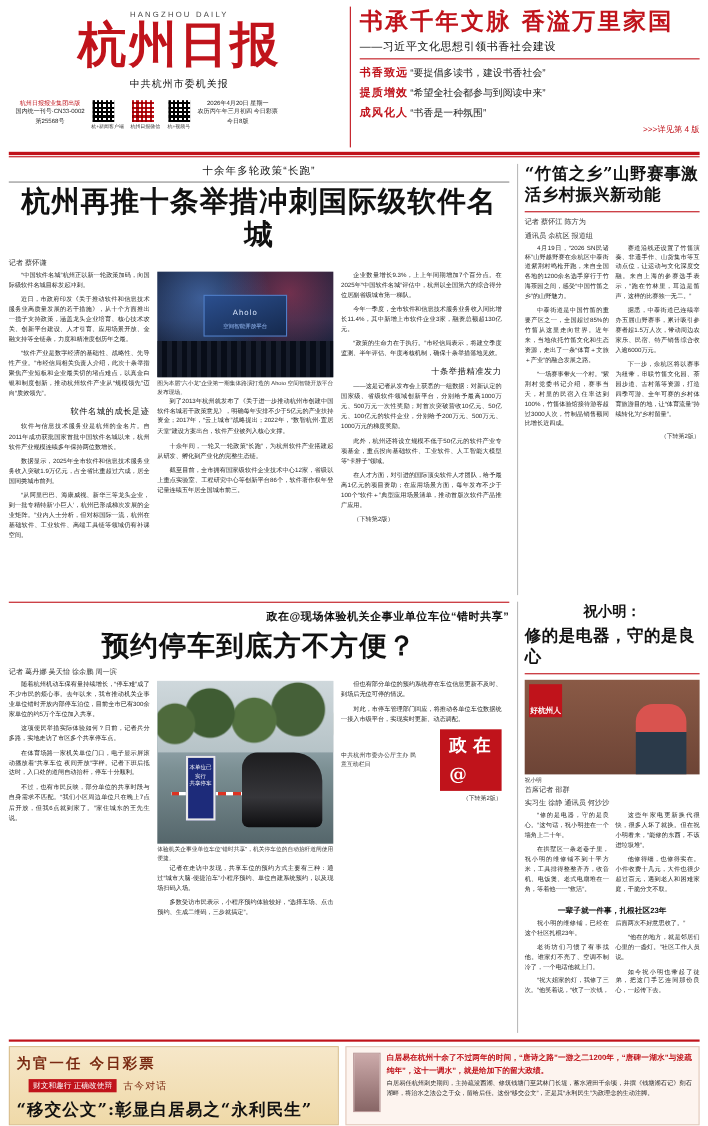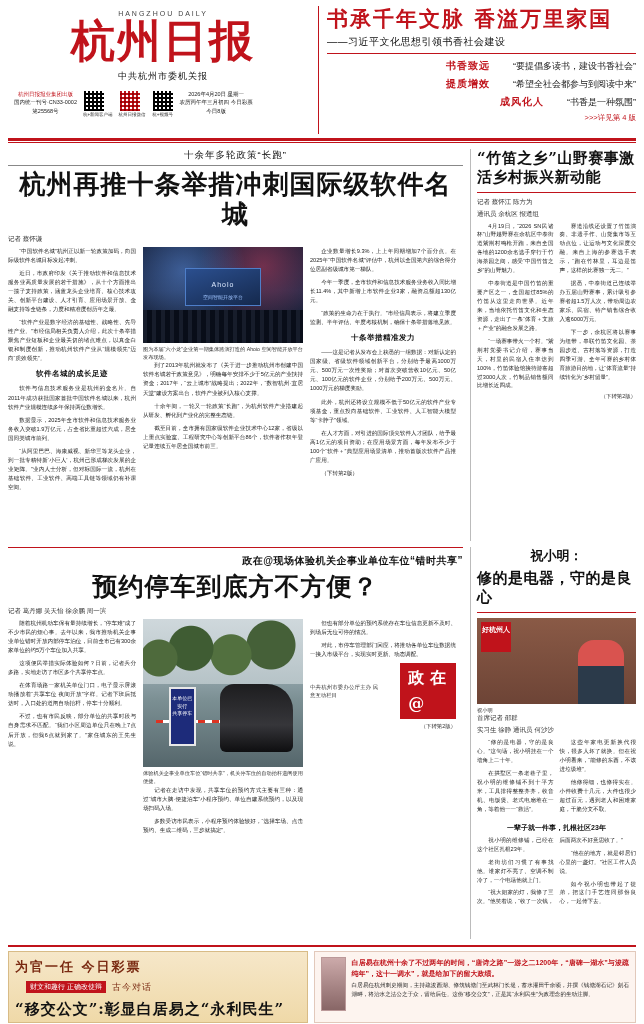--- a/index.html
+++ b/index.html
@@ -103,24 +103,23 @@
     color: #111;
     margin-top: 4px;
     letter-spacing: 0.5px;
     border-bottom: 1px solid #c0131b;
     padding-bottom: 4px;
   }
   .banner-rows { margin-top: 5px; }
   .banner-row {
     display: flex;
     align-items: center;
-    gap: 23px;
+    gap: 2px;
     font-size: 10px;
     margin-bottom: 4px;
-    justify-content: flex-end;
   }
   .banner-row .k {
     color: #c0131b;
     font-weight: bold;
     font-family: "DejaVu Serif", serif;
     letter-spacing: 1px;
     white-space: nowrap;
   }
   .banner-row .v { color: #222; font-size: 9px; }
   .banner-more {
@@ -160,23 +159,23 @@
     line-height: 1.15;
     color: #111;
     margin-bottom: 5px;
   }
   .byline { font-size: 6.5px; color: #333; margin-bottom: 3px; }
 
   .cols3 { display: flex; gap: 7px; }
   .col { font-size: 5.6px; line-height: 1.62; color: #222; text-align: justify; }
   .col p { margin: 0 0 4px; text-indent: 2em; }
   .subhead {
-    font-weight: bold;
+    font-weight: normal;
     font-size: 7.5px;
-    text-align: center;
+    text-align: right;
     margin: 5px 0 4px;
     color: #111;
     letter-spacing: 0.5px;
   }
   .col-a { width: 128px; }
   .col-b { width: 160px; }
   .col-c { width: 146px; }
 
   .photo {
     width: 100%;
@@ -304,21 +303,21 @@
   }
   .b2r-photo {
     height: 86px;
     background: linear-gradient(180deg,#8a5a46,#6d4436);
     position: relative;
     overflow:hidden;
   }
   .b2r-photo .logo {
     position:absolute; left:4px; top:4px;
     width:30px;height:30px;background:#c0131b;color:#fff;
-    font-size:7px;line-height:1.2;text-align:center;padding-top:4px;
+    font-size:7px;line-height:1.2;text-align:center;padding-top:20px;
     font-family:"DejaVu Serif",serif;font-weight:bold;
   }
   .b2r-photo .person {
     position:absolute; right:12px; bottom:0; width:46px; height:64px;
     background:linear-gradient(180deg,#d9534f 0 40%, #2b3a4a 40% 100%);
     border-radius: 16px 16px 0 0;
   }
   .mini-sub { font-weight:bold; font-size:7px; text-align:center; margin:5px 0 3px; }
 
   

